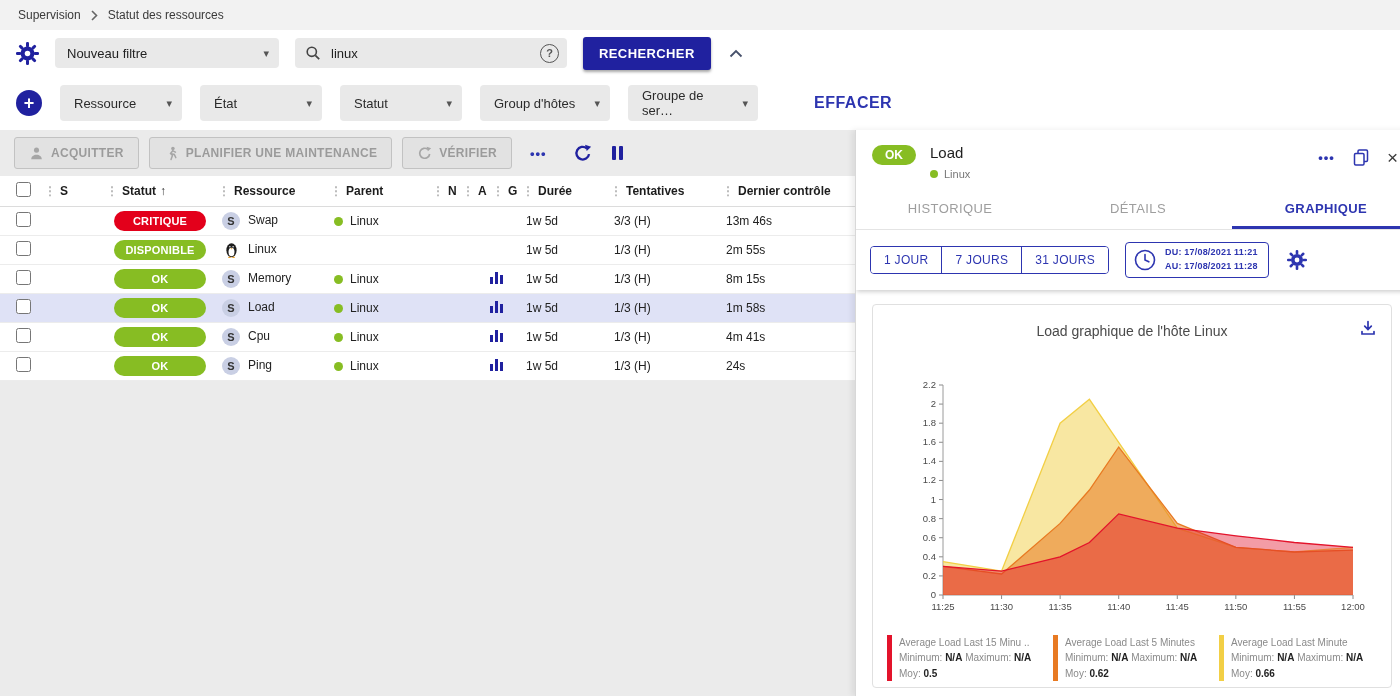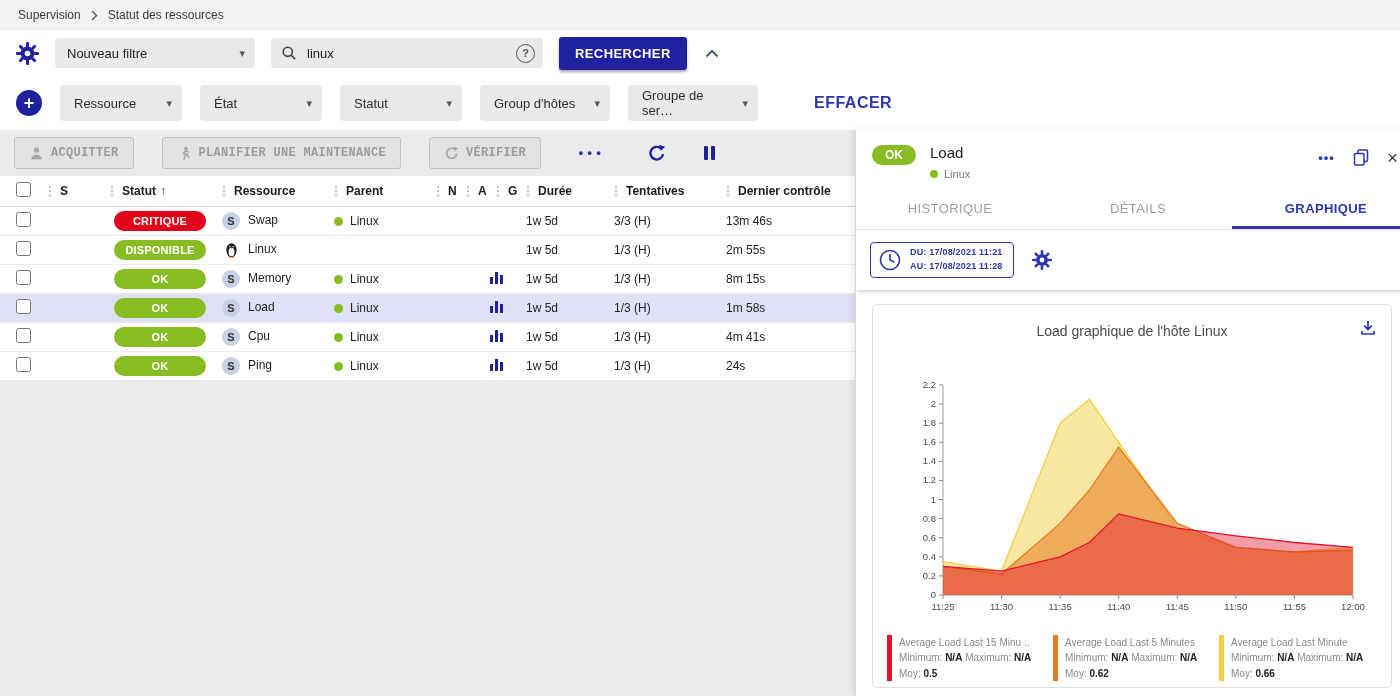--- a/index.html
+++ b/index.html
@@ -11,41 +11,41 @@
 button{font-family:inherit;background:none;border:none;cursor:pointer;}
 
 
 .breadcrumb{height:30px;background:#f2f2f2;display:flex;align-items:center;padding:0 18px;gap:10px;font-size:12px;color:#3a3a3a;}
 .crumb{cursor:pointer;}
 .crumb-sep{display:flex;align-items:center;}
 
 
 .filter-row1{height:46px;display:flex;align-items:center;padding:0 16px;gap:16px;background:#fff;}
 .gear-btn{color:var(--primary);display:flex;align-items:center;}
-.select-chip{width:200px;height:30px;background:#e9e9e9;border-radius:4px;display:flex;align-items:center;justify-content:space-between;padding:0 10px 0 12px;font-size:13px;color:#222;cursor:pointer;}
+.select-chip{width:224px;height:30px;background:#e9e9e9;border-radius:4px;display:flex;align-items:center;justify-content:space-between;padding:0 10px 0 12px;font-size:13px;color:#222;cursor:pointer;}
 .caret{color:#555;font-size:11px;line-height:1;}
 .search-box{width:272px;height:30px;background:#e9e9e9;border-radius:4px;display:flex;align-items:center;padding:0 8px 0 10px;gap:10px;}
 .search-box input{flex:1;border:none;background:transparent;outline:none;font-size:13px;color:#222;font-family:inherit;}
 .help-icon{width:19px;height:19px;border:1.6px solid #555;border-radius:50%;color:#555;font-size:11px;font-weight:bold;display:flex;align-items:center;justify-content:center;flex:none;cursor:pointer;}
 .btn-primary{background:var(--primary);color:#fff;font-size:13px;font-weight:bold;letter-spacing:.4px;padding:9px 16px;border-radius:3px;box-shadow:0 2px 3px rgba(0,0,0,.35);}
 .collapse-btn{display:flex;align-items:center;color:#47516b;margin-left:2px;}
 
 
 .filter-row2{height:54px;display:flex;align-items:center;padding:0 16px;gap:18px;background:#fff;}
 .plus-btn{width:26px;height:26px;border-radius:50%;background:var(--primary);color:#fff;font-size:18px;font-weight:bold;display:flex;align-items:center;justify-content:center;flex:none;}
 .criteria-chip{height:36px;background:#e9e9e9;border-radius:4px;display:flex;align-items:center;justify-content:space-between;padding:0 10px 0 14px;font-size:13px;color:#2b2b2b;gap:14px;cursor:pointer;}
 .criteria-chip.w1{width:122px;} .criteria-chip.w2{width:130px;}
 .effacer-btn{color:var(--link);font-size:16px;font-weight:bold;letter-spacing:.5px;margin-left:38px;}
 
 
 .main{display:flex;height:566px;}
 .left{width:855px;background:#ebebeb;display:flex;flex-direction:column;}
 
 
-.toolbar{height:46px;display:flex;align-items:center;padding:0 14px;gap:28px;font-family:Liberation Mono, monospace;}
+.toolbar{height:46px;display:flex;align-items:center;padding:0 14px;gap:10px;}
 .tbtn{display:flex;align-items:center;gap:7px;background:#e2e2e2;border:1px solid #c2c2c2;border-radius:3px;color:#9b9b9b;font-size:12px;font-weight:bold;letter-spacing:.3px;padding:0 14px;height:32px;cursor:default;}
 .tbtn svg{flex:none;}
 .more-btn{color:var(--link);font-size:13px;font-weight:bold;letter-spacing:1px;margin-left:8px;}
 .refresh-btn{color:var(--primary);margin-left:16px;display:flex;align-items:center;}
 .pause-btn{display:flex;gap:3px;margin-left:10px;align-items:center;}
 .pause-btn i{display:block;width:4px;height:14px;background:var(--primary);border-radius:1px;}
 
 
 table{width:855px;border-collapse:collapse;background:#fff;font-size:12px;color:#222;table-layout:fixed;}
 th{height:30px;border-bottom:1px solid #dcdcdc;font-weight:bold;text-align:left;font-size:12px;color:#1c1c1c;white-space:nowrap;overflow:hidden;}
@@ -395,20 +395,25 @@
     </div>
 
     <div class="tabs">
       <div class="tab">HISTORIQUE</div>
       <div class="tab">DÉTAILS</div>
       <div class="tab active">GRAPHIQUE</div>
     </div>
 
     <div class="panel-body">
       <div class="timebar">
+        <div class="range-group">
+          <button class="range-btn">1 JOUR</button>
+          <button class="range-btn">7 JOURS</button>
+          <button class="range-btn">31 JOURS</button>
+        </div>
         <div class="period">
           <span style="display:flex;">
             <svg width="24" height="24" viewBox="0 0 24 24">
                 <circle cx="12" cy="12" r="9.5" fill="none" stroke="currentColor" stroke-width="1.6"></circle>
                 <path d="M12 6.5 V12 L15.8 13.8" fill="none" stroke="currentColor" stroke-width="1.6" stroke-linecap="round"></path>
               </svg>
           </span>
           <div class="period-lines">
             <div><span>DU:</span> <span>17/08/2021 11:21</span></div>
             <div><span>AU:</span> <span>17/08/2021 11:28</span></div>

